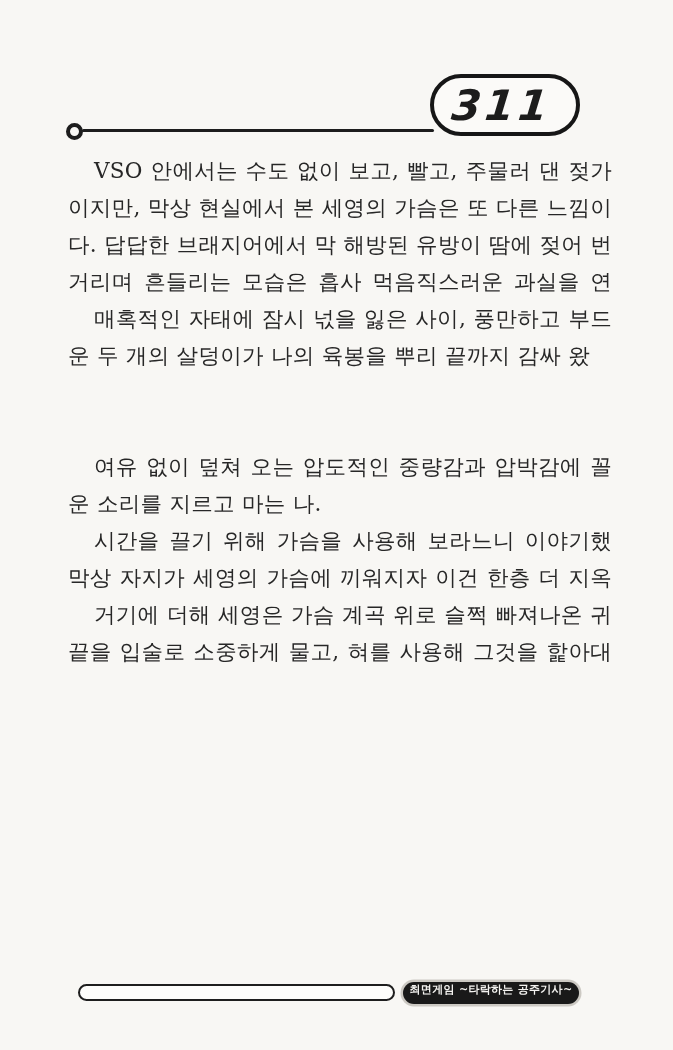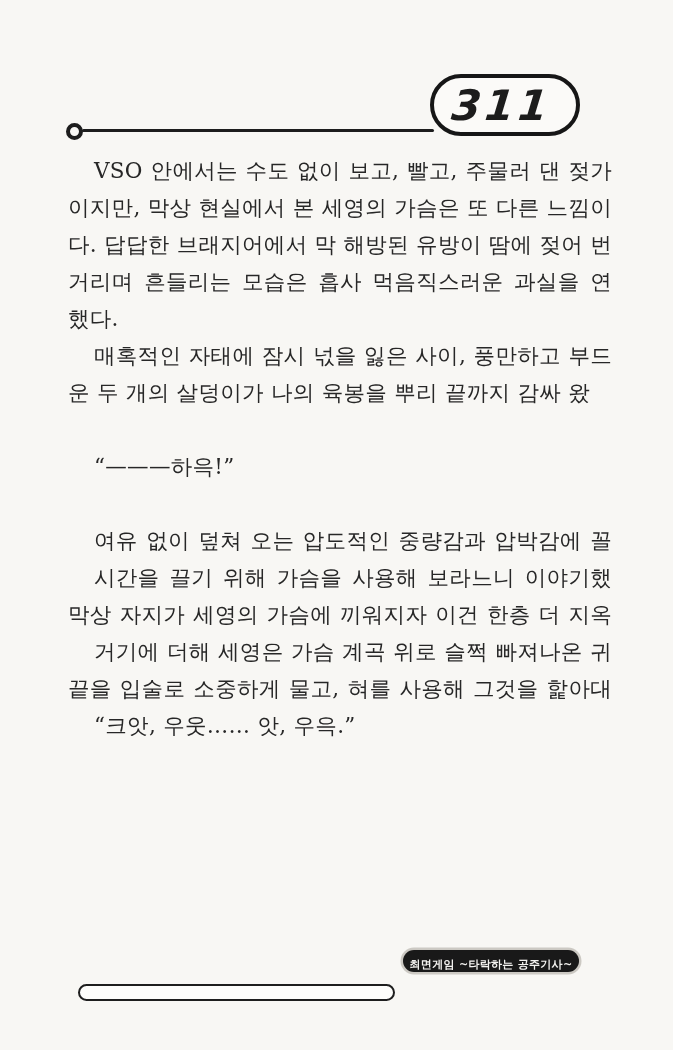--- a/index.html
+++ b/index.html
@@ -57,25 +57,25 @@
 
   
   .footer-capsule {
     position:absolute; left:78px; top:984px;
     width:317px; height:17px;
     border:2.5px solid #1e1e1e; border-radius:11px;
     background:#fdfdfb;
     box-sizing:border-box;
   }
   .footer-badge {
-    position:absolute; left:403px; top:950px;
+    position:absolute; left:403px; top:982px;
     width:176px; height:22px;
     background:#191919; border-radius:11px;
     box-shadow:0 0 0 2.5px #ccc9c3;
-    display:flex; align-items:flex-end; justify-content:center;
+    display:flex; align-items:flex-start; justify-content:center;
   }
   .footer-badge span {
     font-family:"DejaVu Sans","Liberation Sans",sans-serif;
     font-size:11px; font-weight:bold;
     color:#f4f3f0; letter-spacing:0.3px;
     white-space:nowrap;
   }
 </style>
 </head>
 <body>
@@ -88,32 +88,30 @@
     <div class="page-badge">
       <span class="page-number">311</span>
     </div>
   </div>
 
   <div class="text-block">
     <div class="line ind j">VSO 안에서는 수도 없이 보고, 빨고, 주물러 댄 젖가슴</div>
     <div class="line j">이지만, 막상 현실에서 본 세영의 가슴은 또 다른 느낌이었</div>
     <div class="line j">다. 답답한 브래지어에서 막 해방된 유방이 땀에 젖어 번들</div>
     <div class="line j">거리며 흔들리는 모습은 흡사 먹음직스러운 과실을 연상케</div>
-    <div class="line">했다.</div>
     <div class="line ind j">매혹적인 자태에 잠시 넋을 잃은 사이, 풍만하고 부드러</div>
     <div class="line">운 두 개의 살덩이가 나의 육봉을 뿌리 끝까지 감싸 왔다.</div>
     <div class="line"></div>
-    <div class="line ind">“———하윽!”</div>
     <div class="line"></div>
     <div class="line ind j">여유 없이 덮쳐 오는 압도적인 중량감과 압박감에 꼴사나</div>
+    <div class="line">운 소리를 지르고 마는 나.</div>
     <div class="line ind j">시간을 끌기 위해 가슴을 사용해 보라느니 이야기했지만,</div>
     <div class="line j">막상 자지가 세영의 가슴에 끼워지자 이건 한층 더 지옥 같</div>
     <div class="line ind j">거기에 더해 세영은 가슴 계곡 위로 슬쩍 빠져나온 귀두</div>
     <div class="line j">끝을 입술로 소중하게 물고, 혀를 사용해 그것을 핥아대기</div>
-    <div class="line ind">“크앗, 우웃…… 앗, 우윽.”</div>
   </div>
 
   <div>
     <div class="footer-capsule"></div>
     <div class="footer-badge">
       <span>최면게임 ~타락하는 공주기사~</span>
     </div>
   </div>
 
 </div>

